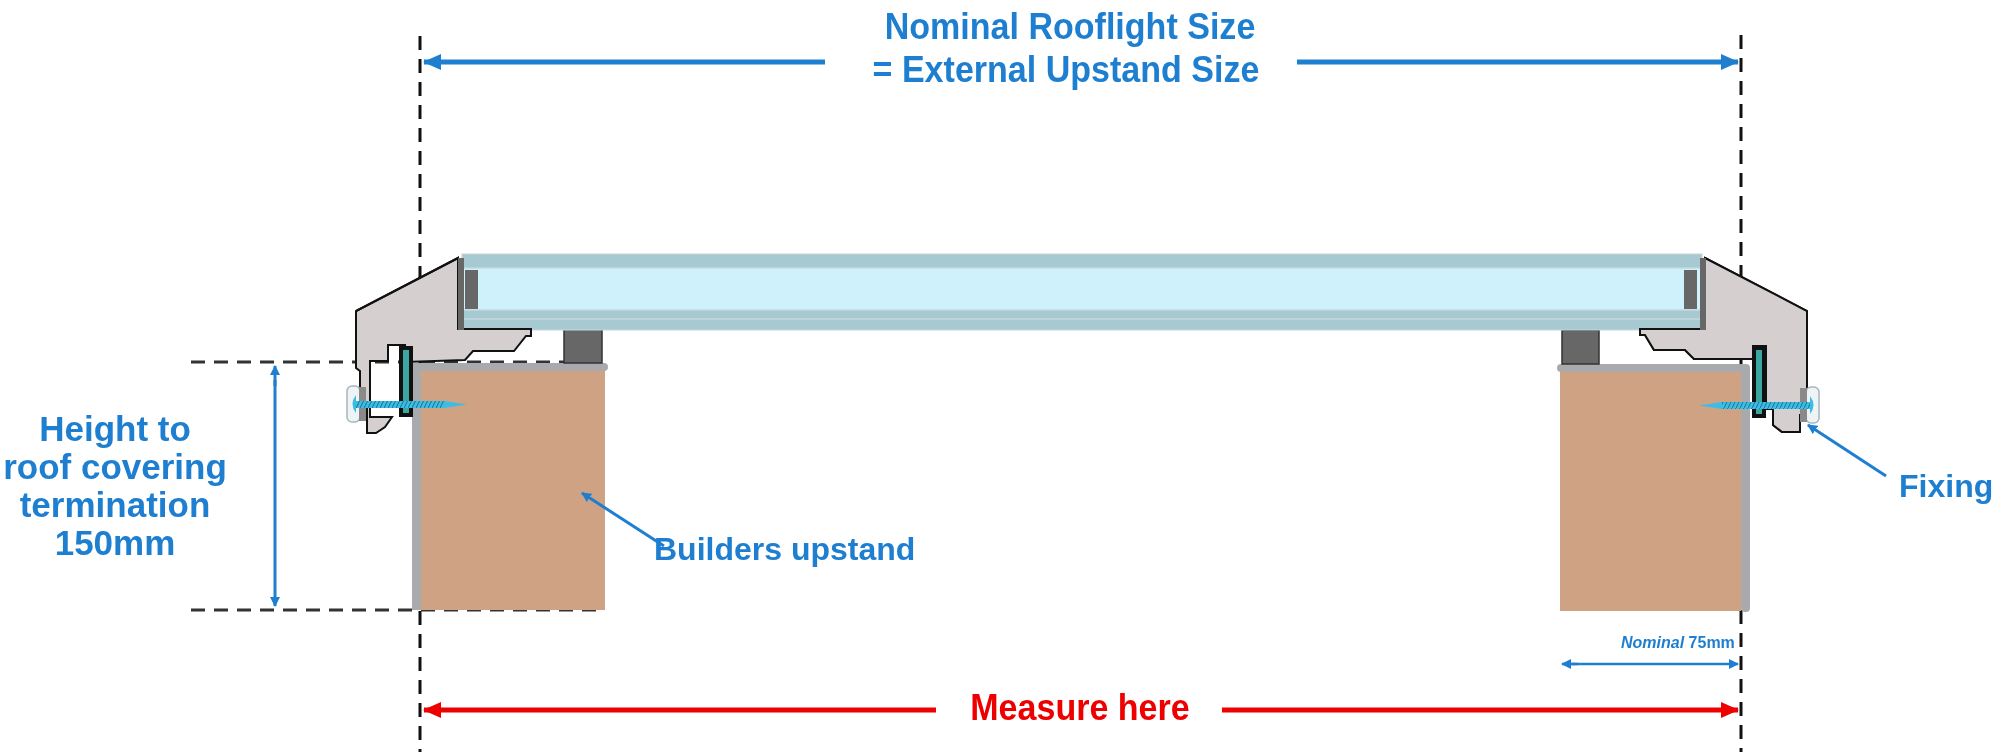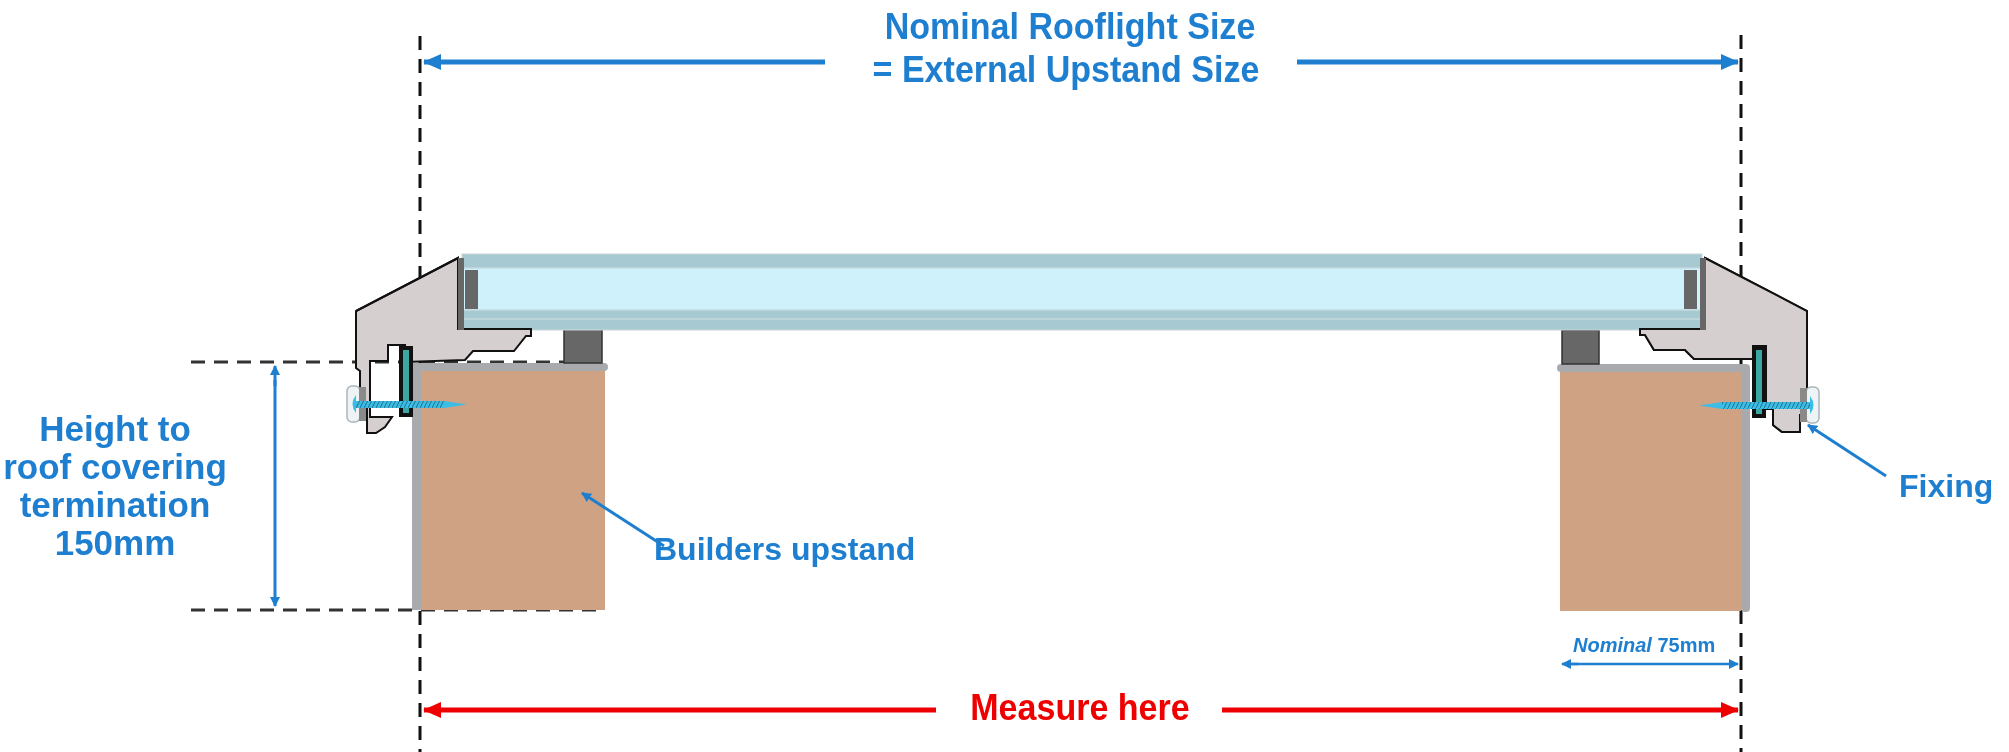--- a/index.html
+++ b/index.html
@@ -6,21 +6,21 @@
   body { width: 2009px; height: 752px; position: relative; overflow: hidden;
          font-family: "Liberation Sans", sans-serif; }
   #diagram { position: absolute; left: 0; top: 0; }
   .lbl { position: absolute; font-family: "Liberation Sans", sans-serif; font-weight: bold;
          white-space: nowrap; line-height: 1; }
   .blue { color: #1e7fd0; }
   .red { color: #ee0000; }
   .title-line { font-size: 37px; transform: scaleX(0.92); transform-origin: center; }
   .side-text { font-size: 35px; text-align: center; line-height: 38px; }
   .callout { font-size: 32px; }
-  .small { font-size: 20px; }
+  .small { font-size: 16px; margin-left: 48px; }
   .small i { font-style: italic; }
 </style>
 </head>
 <body>
 
 <svg id="diagram" width="2009" height="752" viewBox="0 0 2009 752" xmlns="http://www.w3.org/2000/svg">
   <defs>
     <marker id="arrBlue" markerWidth="10" markerHeight="10" refX="9" refY="5" orient="auto" markerUnits="userSpaceOnUse">
       <path d="M0,0 L10,5 L0,10 z" fill="#1e7fd0"></path>
     </marker>

